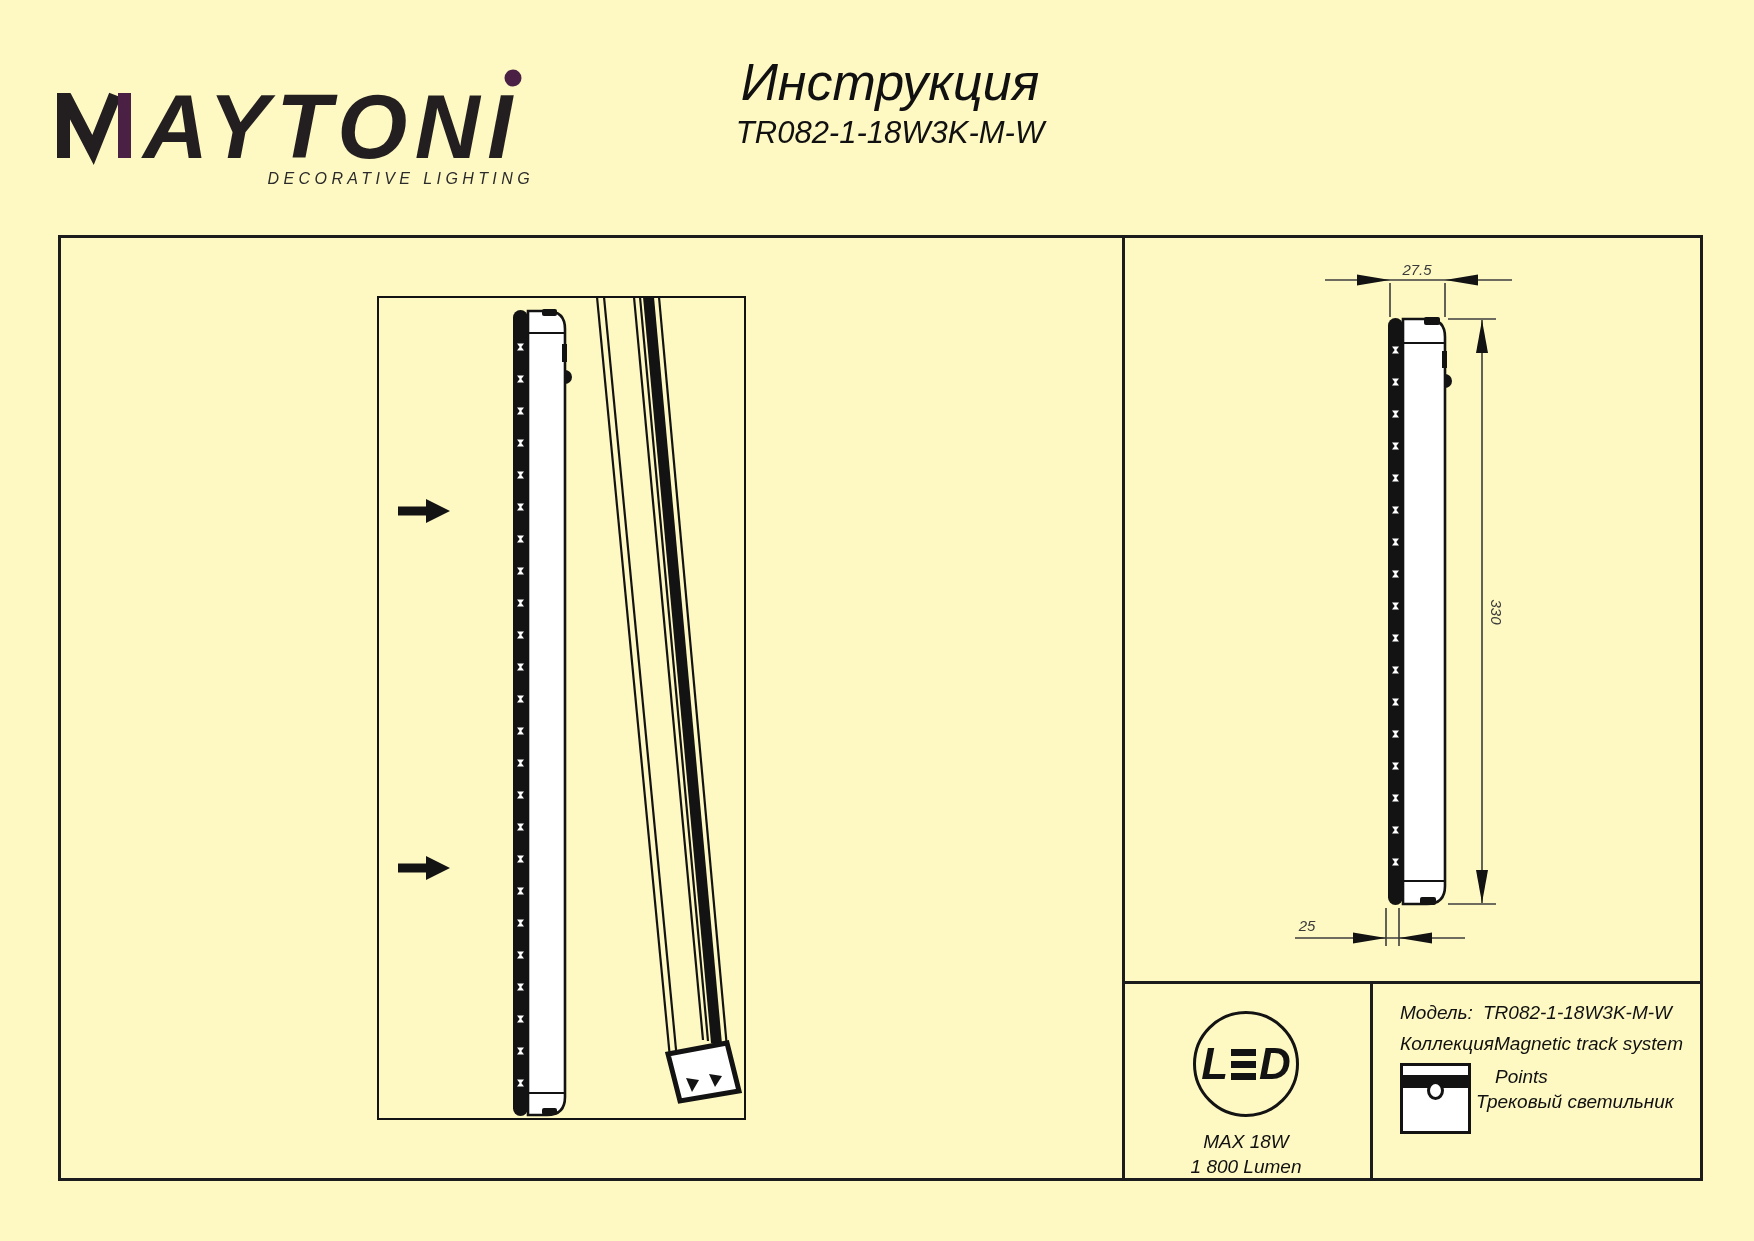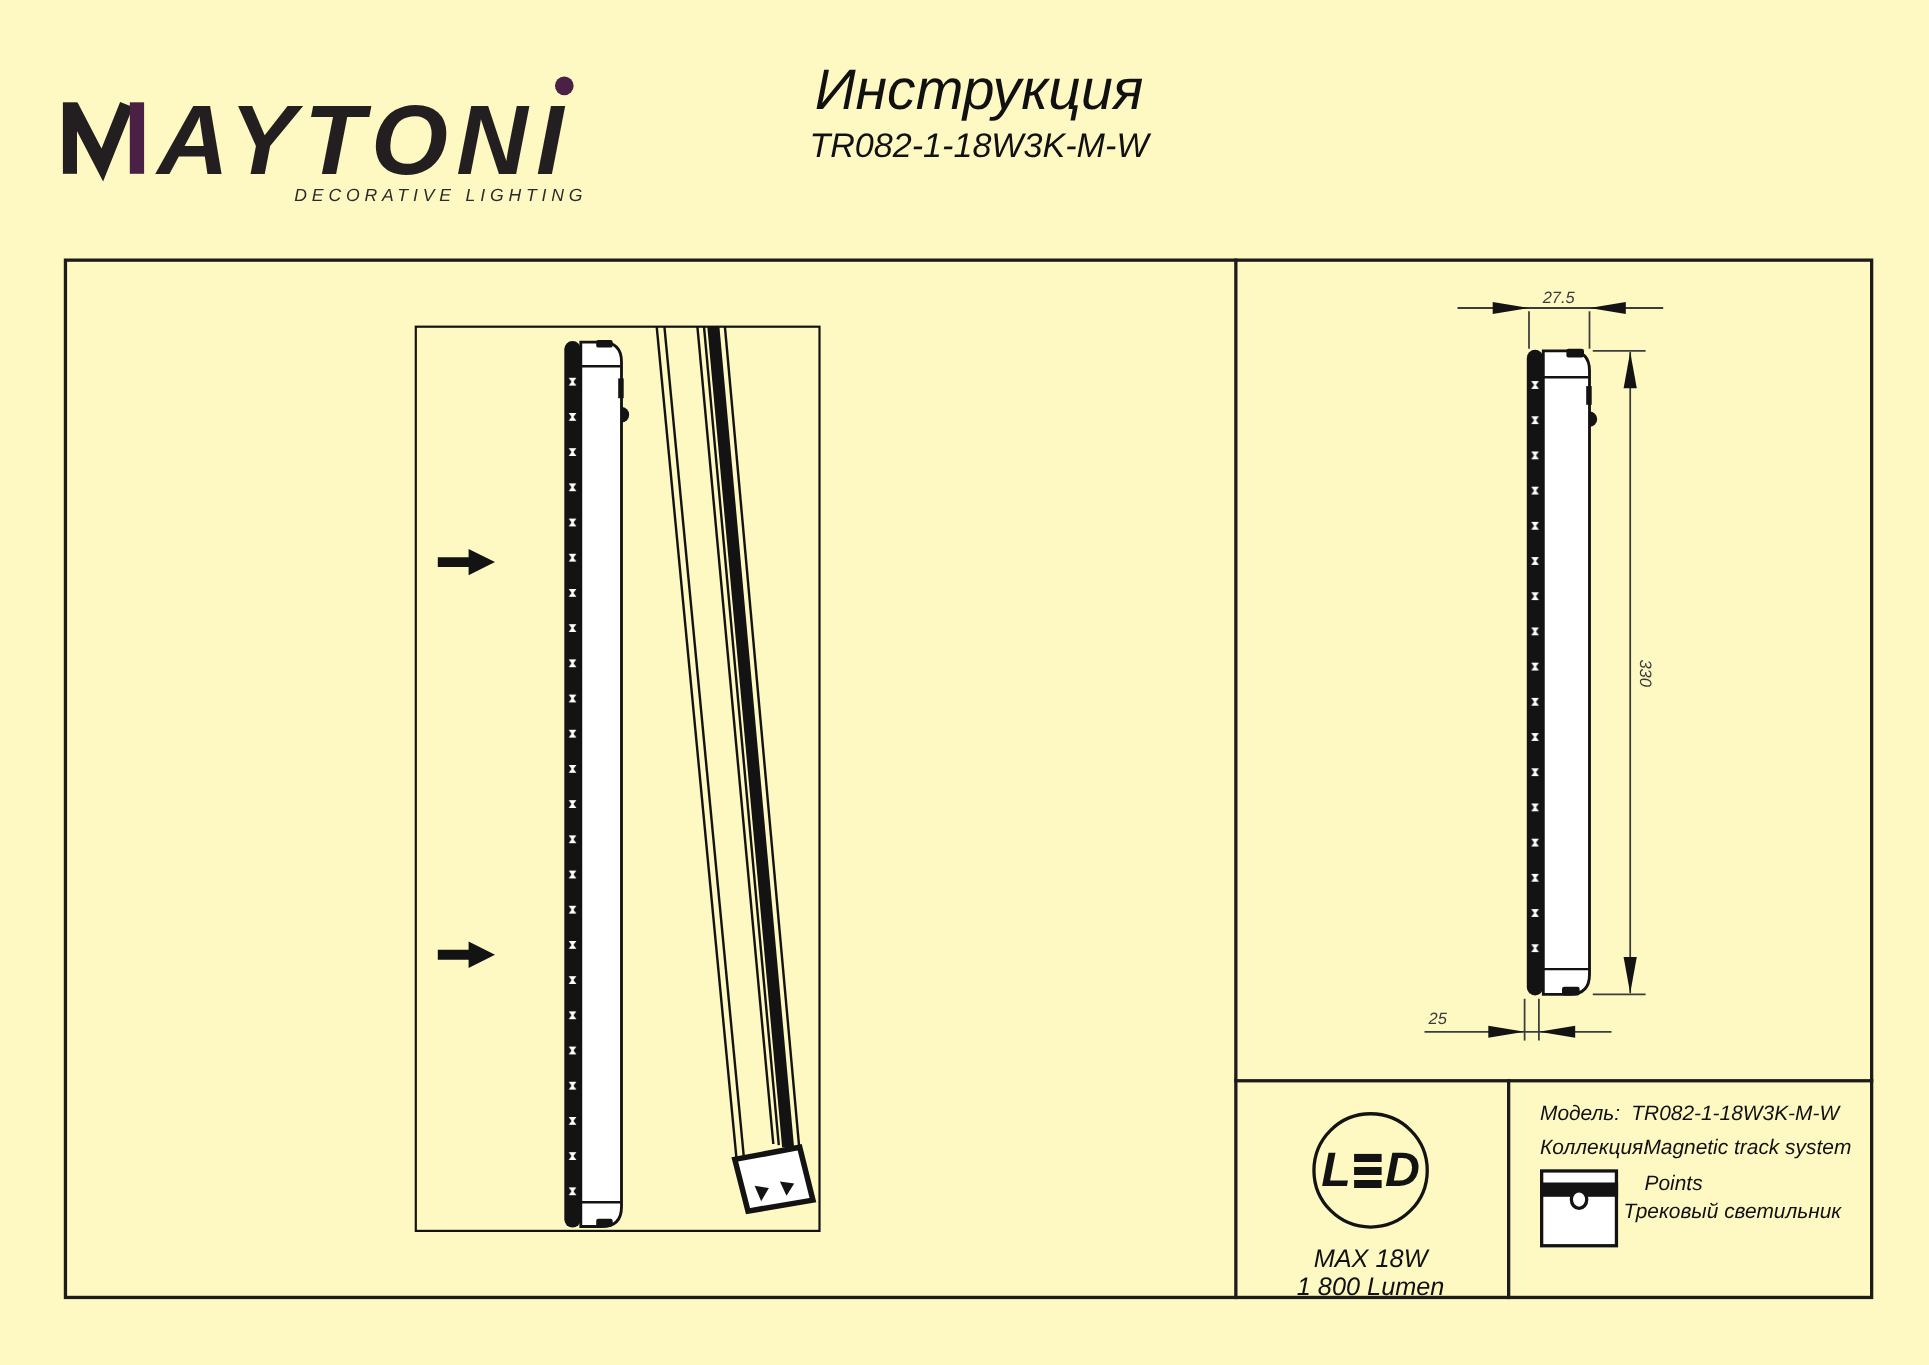--- a/index.html
+++ b/index.html
@@ -46,21 +46,21 @@
     border:3.5px solid #131313; border-radius:50%;
     display:flex; align-items:center; justify-content:center;
   }
   .led-word { display:flex; align-items:center; }
   .led-word .glyph { font-size:44px; font-weight:700; color:#131313; line-height:1; }
   .e-bars {
     width:25px; height:31px; margin:0 3px;
     background:linear-gradient(#131313 0 7px, transparent 7px 12px,
                #131313 12px 19px, transparent 19px 24px, #131313 24px 31px);
   }
-  .badge-caption { position:absolute; left:1122px; width:248px; text-align:center; font-size:23px; color:#111; }
+  .badge-caption { position:absolute; left:1122px; width:248px; text-align:center; font-size:19px; color:#111; }
   .cap1 { top:1131px; } .cap2 { top:1156px; }
 
   
   .spec-label { position:absolute; font-size:19px; color:#111; }
   .spec-value { position:absolute; font-size:19px; color:#111; }
   .track-icon {
     position:absolute; left:1400px; top:1063px; width:71px; height:71px;
     border:3px solid #131313; background:#fff;
   }
   .track-icon .band { position:absolute; left:-1px; top:9px; width:69px; height:13px; background:#131313; }

